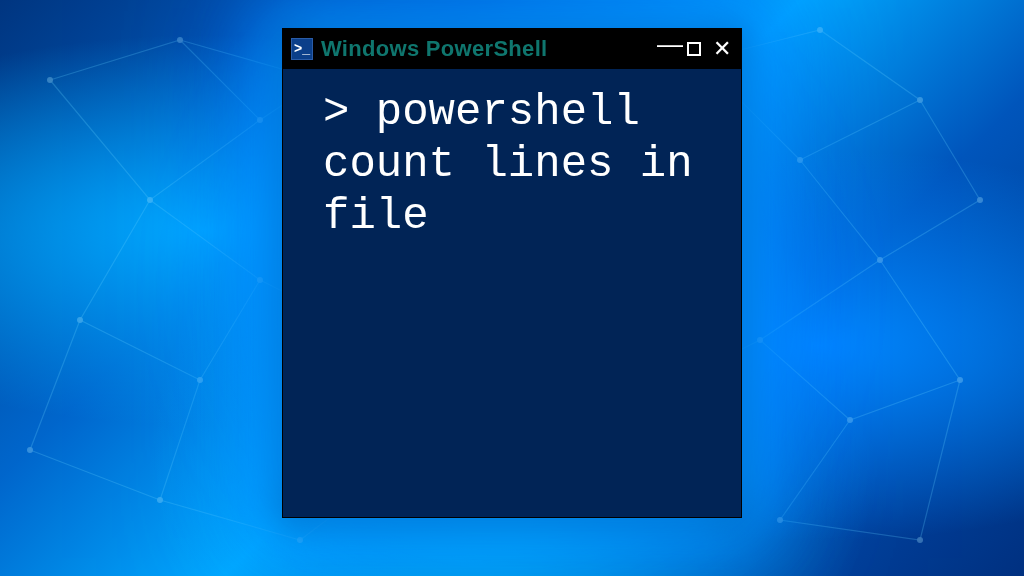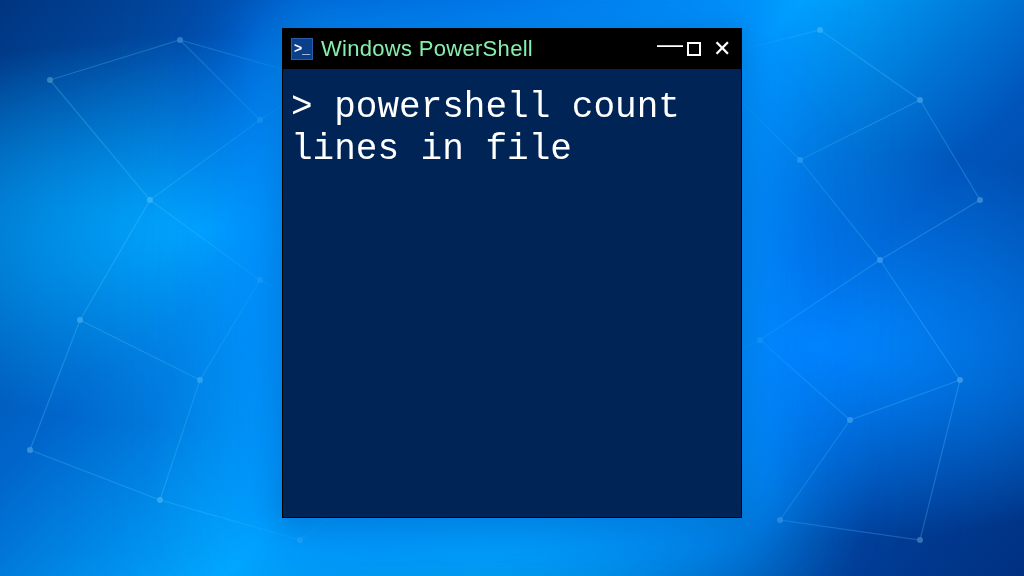--- a/index.html
+++ b/index.html
@@ -74,23 +74,23 @@
     
     .app-icon-inner {
       color: #ffffff;
       font-size: 14px;
       font-weight: bold;
       line-height: 1;
       transform: translateY(-1px);
     }
     
     .title-text {
-      color: #86efac;
+      color: #0f766e;
       font-size: 22px;
-      font-weight: 400;
+      font-weight: 700;
       flex: 1;
       white-space: nowrap;
       letter-spacing: 0.3px;
     }
     
     .window-controls {
       display: flex;
       gap: 12px;
       align-items: center;
       padding-right: 4px;
@@ -116,24 +116,24 @@
       height: 14px;
       border: 2px solid #fff;
       display: inline-block;
     }
     
     .ctrl-close {
       font-size: 22px;
     }
     
     .terminal-body {
-      padding: 18px 8px;
+      padding: 18px 40px;
       color: #ffffff;
       font-family: 'Consolas', 'Courier New', monospace;
-      font-size: 36px;
+      font-size: 44px;
       line-height: 1.18;
       letter-spacing: 0px;
       font-weight: 400;
     }
     
     .prompt-line {
       word-wrap: break-word;
     }
   </style>
 </head>

